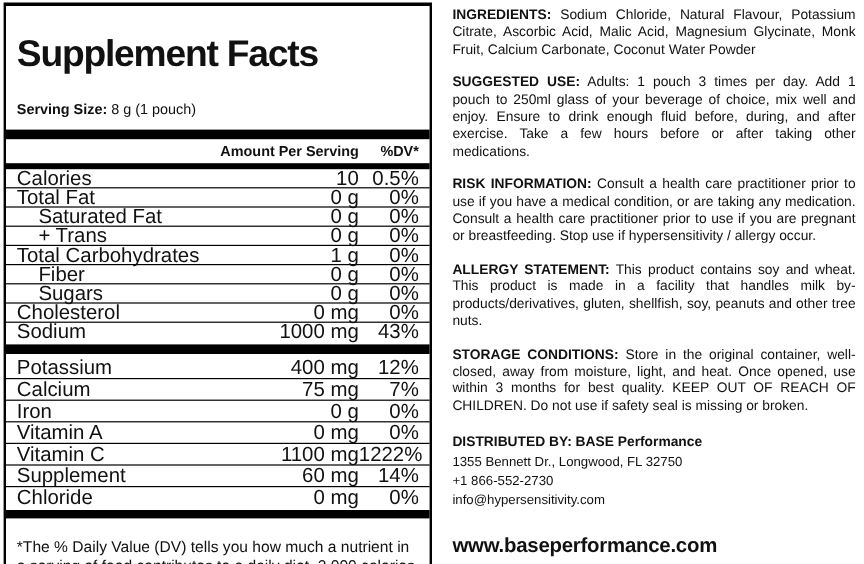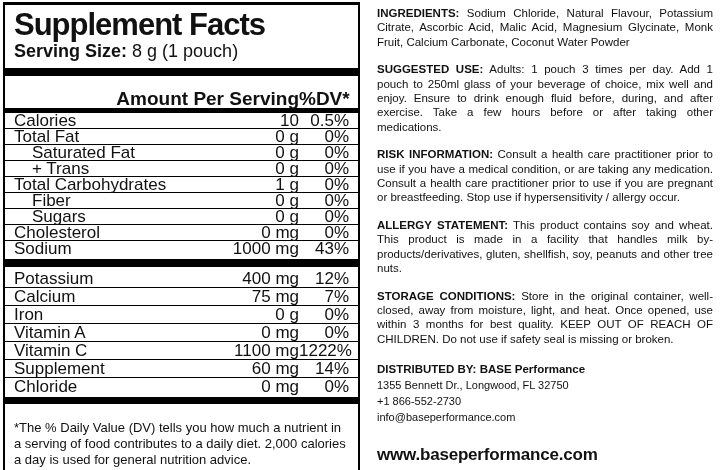--- a/index.html
+++ b/index.html
@@ -5,33 +5,33 @@
   * { margin:0; padding:0; box-sizing:border-box; }
   html,body { width:720px; height:470px; background:#ffffff; overflow:hidden;
               font-family:"Liberation Sans", sans-serif; color:#111; }
 
   
   .nf-box{
     position:absolute; left:3px; top:2px; width:357px;
     border:2px solid #000; border-top-width:3px; border-bottom-width:3px;
     background:#fff; padding:3px 0 6px;
   }
-  .pad{ padding-left:9px; padding-right:9px; }
+  .pad{ padding-left:9px; padding-right:9px;margin-top:20px; }
   .nf-title{ font-size:31px; font-weight:bold; letter-spacing:-1px; line-height:34px; }
-  .serving{ font-size:18px; line-height:19px; }
+  .serving{ font-size:12px; line-height:19px; }
   .serving b{ font-weight:bold; }
   .bar{ background:#000; width:100%; }
   .bar-a{ height:8px; margin-top:7px; }
   .bar-b{ height:5px; }
   .bar-c{ height:8px; margin:3px 0; }
   .bar-d{ height:7px; margin-top:2px; }
   .row{ display:flex; align-items:baseline; font-size:17px; line-height:13px;
         padding:1px 9px; border-top:1px solid #000; }
   .row.noline{ border-top:none; }
-  .row.hdr{ font-weight:bold; font-size:19px; padding:16px 9px 3px; border-top:none; }
+  .row.hdr{ font-weight:bold; font-size:12px; padding:4px 9px 3px; border-top:none; }
   .c-name{ flex:1; }
   .c-name.indent{ padding-left:18px; }
   .c-amt{ text-align:right; }
   .c-dv{ width:50px; text-align:right; }
   .m-row{ padding:2px 9px; }
   .footnote{ font-size:13px; line-height:16px; margin-top:16px; }
 
   
   .info-col{ position:absolute; left:377px; top:6px; width:336px; }
   .sec{ font-size:11.5px; line-height:14.4px; text-align:justify; margin-bottom:13px; }
@@ -162,19 +162,19 @@
 
   <p class="sec"><b>RISK INFORMATION:</b> <span>Consult a health care practitioner prior to use if you have a medical condition, or are taking any medication. Consult a health care practitioner prior to use if you are pregnant or breastfeeding. Stop use if hypersensitivity / allergy occur.</span></p>
 
   <p class="sec"><b>ALLERGY STATEMENT:</b> <span>This product contains soy and wheat. This product is made in a facility that handles milk by-products/derivatives, gluten, shellfish, soy, peanuts and other tree nuts.</span></p>
 
   <p class="sec"><b>STORAGE CONDITIONS:</b> <span>Store in the original container, well-closed, away from moisture, light, and heat. Once opened, use within 3 months for best quality. KEEP OUT OF REACH OF CHILDREN. Do not use if safety seal is missing or broken.</span></p>
 
   <p class="dist-head">DISTRIBUTED BY: BASE Performance</p>
   <div class="contact">1355 Bennett Dr., Longwood, FL 32750</div>
   <div class="contact">+1 866-552-2730</div>
-  <div class="contact">info@baseperformance.com</div>
+  <div class="contact">info@hypersensitivity.com</div>
 
   <div class="website">www.baseperformance.com</div>
   <div class="madein">MADE IN CANADA FROM DOMESTIC
 AND IMPORTED INGREDIENTS</div>
 
 </div>
 
 </body></html>

